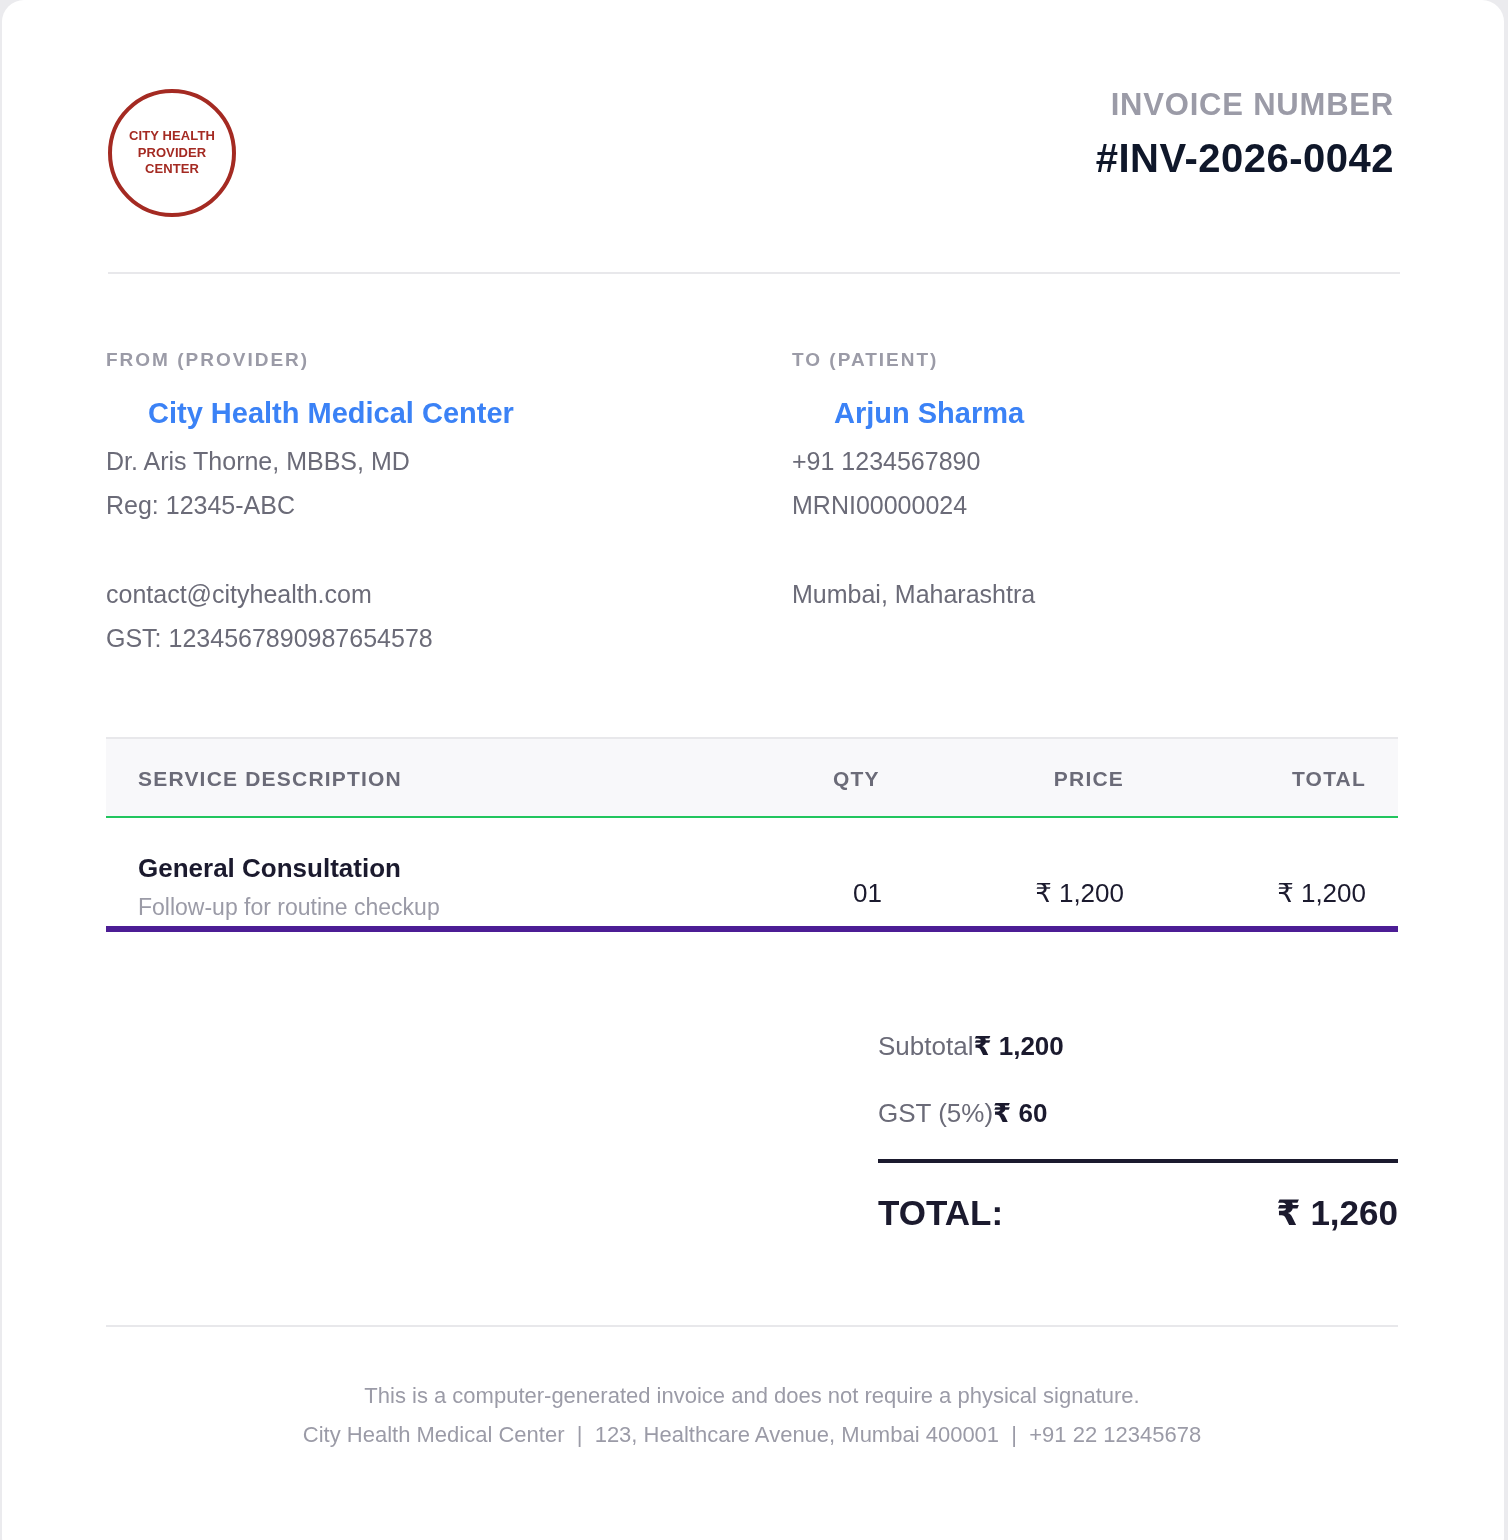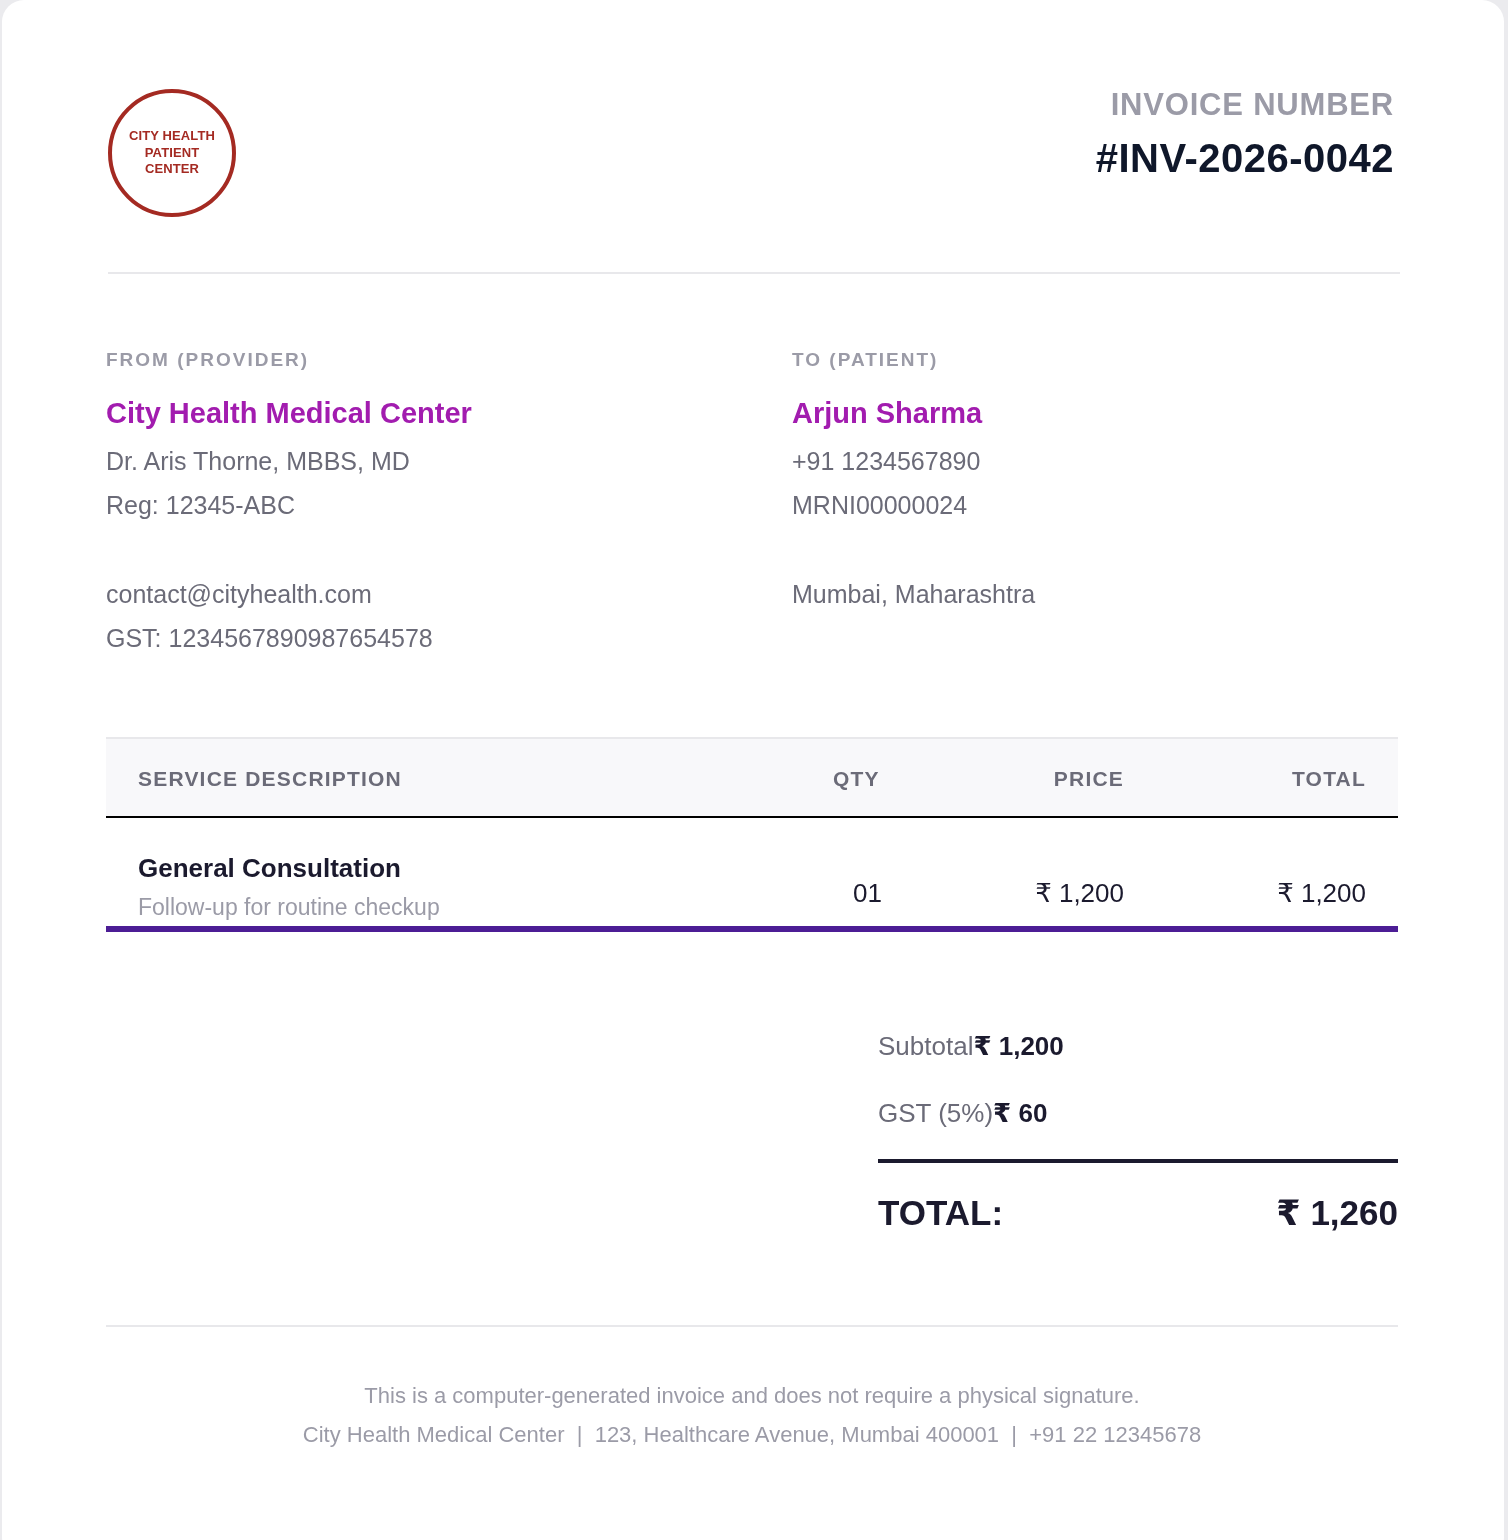--- a/index.html
+++ b/index.html
@@ -71,40 +71,41 @@
       font-size: 19px;
       font-weight: bold;
       color: #9b9ba7;
       letter-spacing: 2px;
       line-height: 28px;
     }
     .party .name {
       margin-top: 22px;
       font-size: 29px;
       font-weight: bold;
-      color: #a21caf;
+      color: #3b82f6;
       line-height: 34px;
+      margin-left: 42px;
     }
     .party .line {
       font-size: 25px;
       color: #6b6b78;
       line-height: 44px;
     }
     .party .lines { margin-top: 9px; }
     .party .gap { height: 45px; }
     .table {
       position: absolute;
       left: 106px; top: 737px;
       width: 1292px;
     }
     .thead {
       height: 81px;
       background: #f8f8fa;
       border-top: 2px solid #e8e8eb;
-      border-bottom: 2px solid #000000;
+      border-bottom: 2px solid #22c55e;
       position: relative;
     }
     .th {
       position: absolute;
       top: 27px;
       font-size: 21px;
       font-weight: bold;
       color: #6b6b78;
       letter-spacing: 1.2px;
       line-height: 26px;
@@ -176,21 +177,21 @@
       line-height: 39px;
     }
   </style>
 </head>
 <body>
 
 <div class="card">
 
   <div class="logo">
     <span>CITY HEALTH</span>
-    <span>PATIENT</span>
+    <span>PROVIDER</span>
     <span>CENTER</span>
   </div>
 
   <div class="inv-block">
     <div class="inv-label">INVOICE NUMBER</div>
     <div class="inv-number">#INV-2026-0042</div>
   </div>
 
   <div class="divider" style="top:272px;"></div>
 

